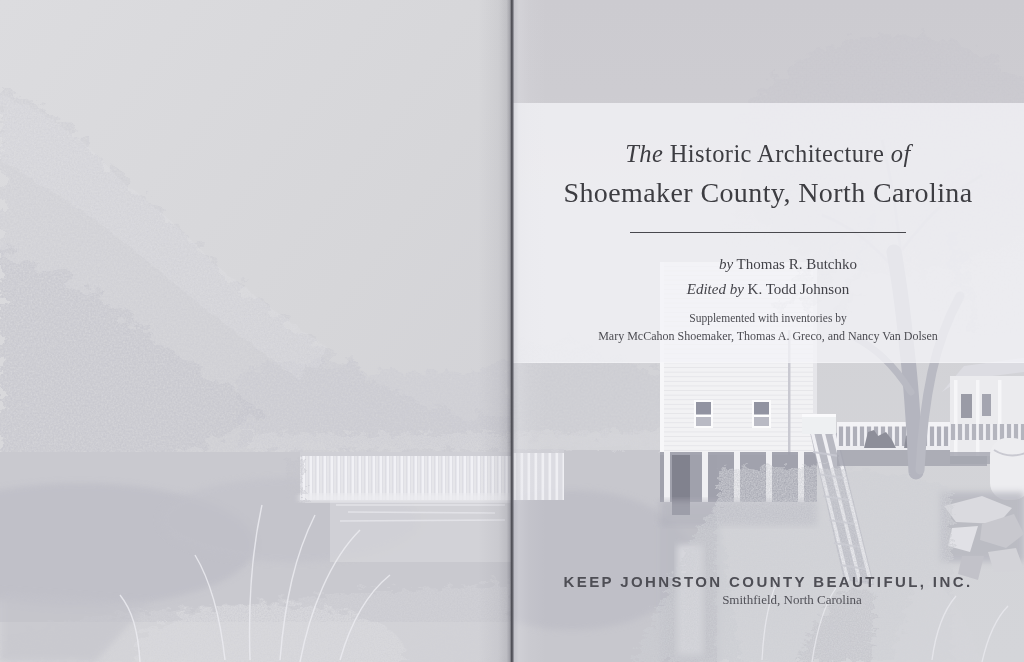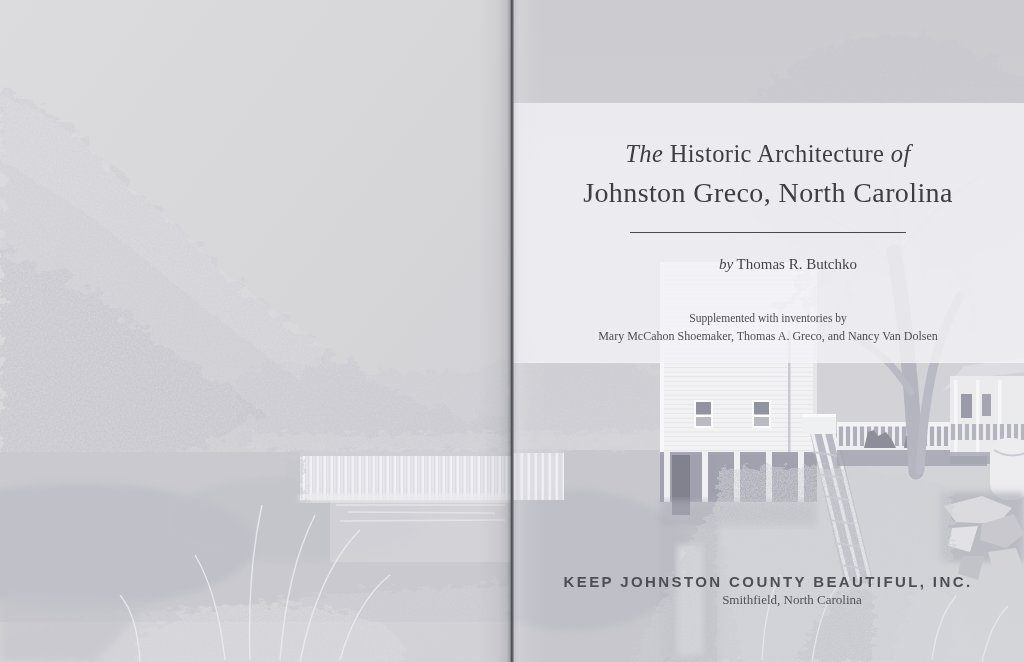--- a/index.html
+++ b/index.html
@@ -321,22 +321,23 @@
       </g>
     </svg>
   </div>
 
   <div class="overlay-band"></div>
 
   <div class="spine"></div>
 
   <div class="titleblock">
     <div class="t-line1"><span class="it">The</span> <span>Historic Architecture</span> <span class="it">of</span></div>
-    <div class="t-line2">Johnston Greco, North Carolina</div>
+    <div class="t-line2">Shoemaker County, North Carolina</div>
     <div class="t-rule"><span></span></div>
     <div class="t-by"><span class="it">by</span> <span>Thomas R. Butchko</span></div>
+    <div class="t-edited"><span class="it">Edited by</span> <span>K. Todd Johnson</span></div>
     <div class="t-supp1">Supplemented with inventories by</div>
     <div class="t-supp2">Mary McCahon Shoemaker, Thomas A. Greco, and Nancy Van Dolsen</div>
     <div class="t-publisher">KEEP JOHNSTON COUNTY BEAUTIFUL, INC.</div>
     <div class="t-place">Smithfield, North Carolina</div>
   </div>
 
 </div>
 
 </body></html>

